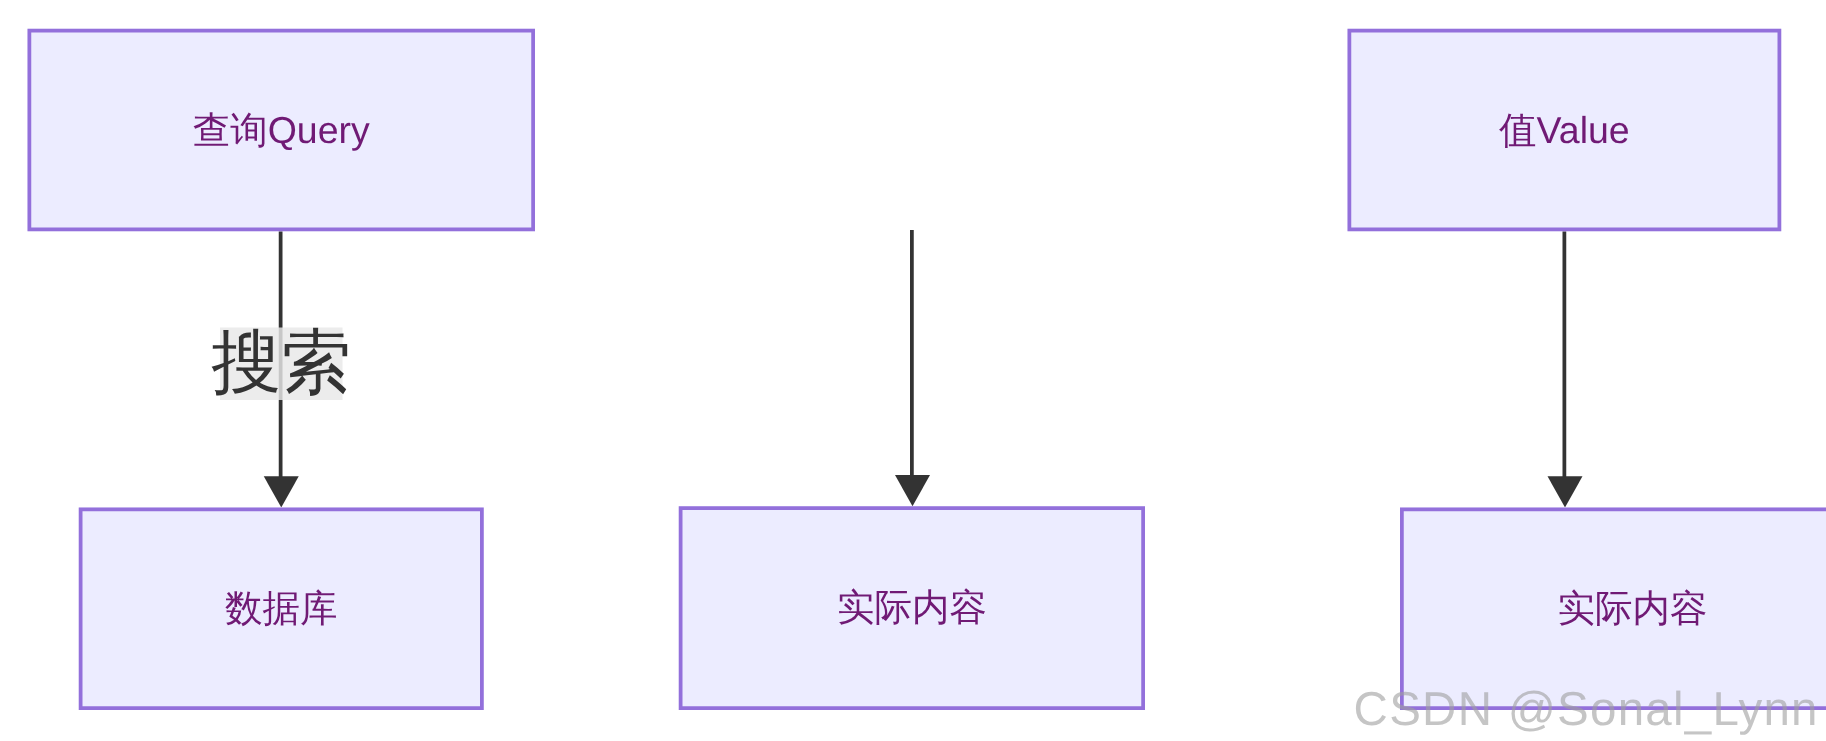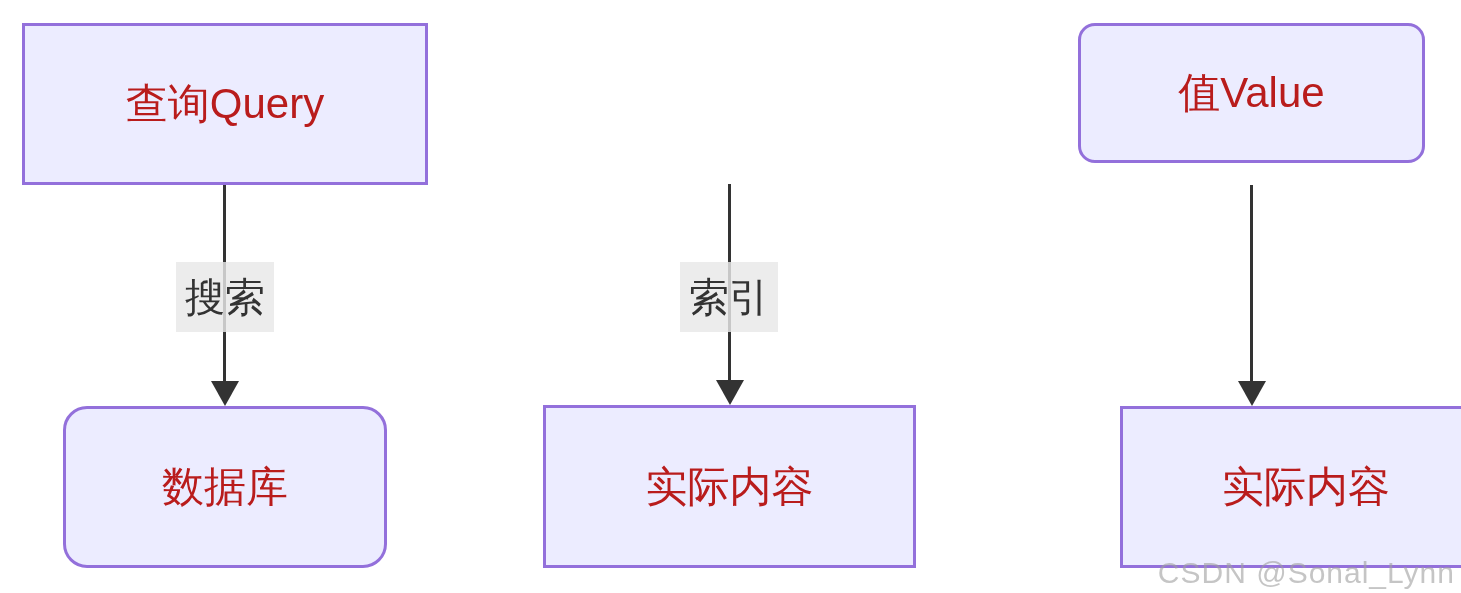--- a/index.html
+++ b/index.html
@@ -12,29 +12,29 @@
     font-family: "Liberation Sans", "DejaVu Sans", sans-serif;
   }
   .node {
     position: absolute;
     box-sizing: border-box;
     background: #ECECFF;
     border: 3px solid #9370DB;
     display: flex;
     align-items: center;
     justify-content: center;
-    font-size: 42px;
-    color: #b91c1c;
+    font-size: 30px;
+    color: #701a75;
     z-index: 2;
   }
   .n1t { left: 22px;   top: 23px;  width: 406px; height: 162px; }
-  .n1b { left: 63px;   top: 406px; width: 324px; height: 162px; border-radius: 24px; }
+  .n1b { left: 63px;   top: 406px; width: 324px; height: 162px; }
   .n2t { left: 576px;  top: 23px;  width: 307px; height: 162px; }
   .n2b { left: 543px;  top: 405px; width: 373px; height: 163px; }
-  .n3t { left: 1078px; top: 23px;  width: 347px; height: 140px; border-radius: 17px; }
+  .n3t { left: 1078px; top: 23px;  width: 347px; height: 162px; }
   .n3b { left: 1120px; top: 406px; width: 372px; height: 162px; }
 
   .vline {
     position: absolute;
     width: 3px;
     background: #333333;
     z-index: 1;
   }
   .l1 { left: 223px;  top: 185px; height: 197px; }
   .l2 { left: 728px;  top: 184px; height: 197px; }
@@ -50,39 +50,39 @@
     z-index: 1;
   }
   .a1 { left: 211px;  top: 381px; }
   .a2 { left: 716px;  top: 380px; }
   .a3 { left: 1238px; top: 381px; }
 
   .edge-label {
     position: absolute;
     top: 262px;
     width: 98px;
-    height: 70px;
+    height: 58px;
     background: rgba(232, 232, 232, 0.82);
     display: flex;
     align-items: center;
     justify-content: center;
-    font-size: 40px;
+    font-size: 56px;
     color: #333333;
     z-index: 3;
     white-space: nowrap;
   }
   .e1 { left: 176px; }
   .e2 { left: 680px; }
   .e3 { left: 1202px; }
 
   .watermark {
     position: absolute;
     right: 6px;
     bottom: 3px;
-    font-size: 30px;
+    font-size: 38px;
     letter-spacing: 1px;
     color: rgba(158, 158, 158, 0.6);
     z-index: 10;
     white-space: nowrap;
   }
 </style>
 </head>
 <body>
 
 <div class="canvas">
@@ -94,23 +94,20 @@
   <div class="arrowhead a1"></div>
   <div class="edge-label e1">
     <span>搜索</span>
   </div>
   <div class="node n1b">
     <span>数据库</span>
   </div>
 
   <div class="vline l2"></div>
   <div class="arrowhead a2"></div>
-  <div class="edge-label e2">
-    <span>索引</span>
-  </div>
   <div class="node n2b">
     <span>实际内容</span>
   </div>
 
   <div class="node n3t">
     <span>值Value</span>
   </div>
   <div class="vline l3"></div>
   <div class="arrowhead a3"></div>
   <div class="node n3b">

